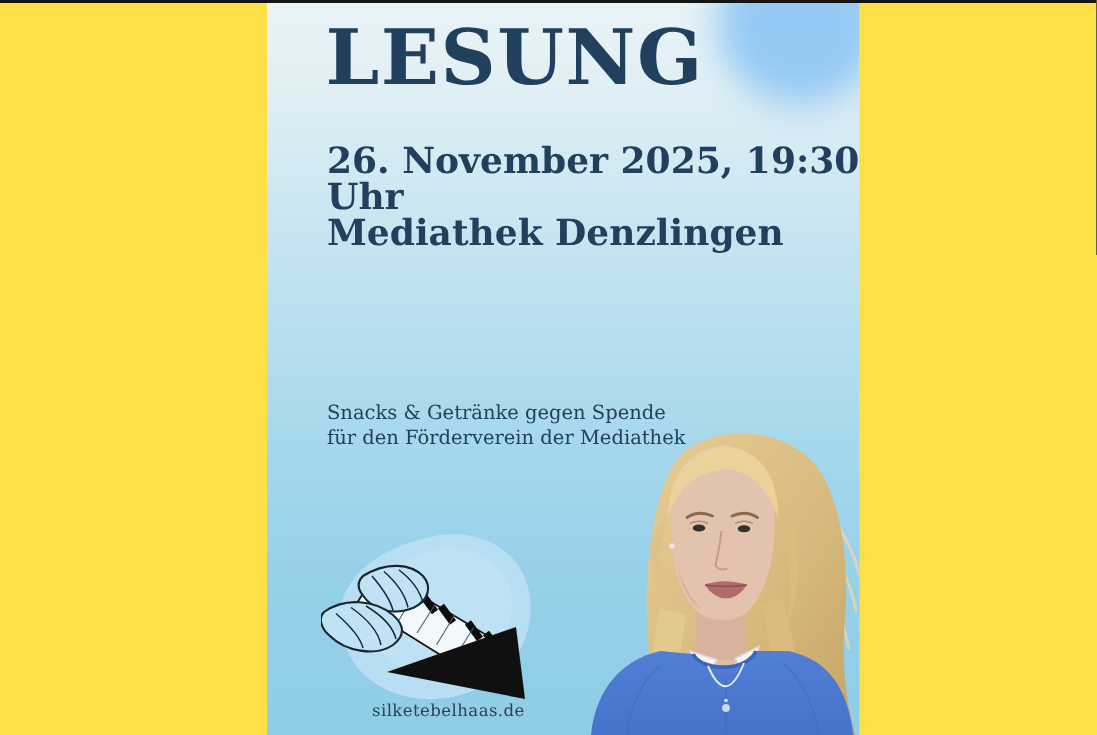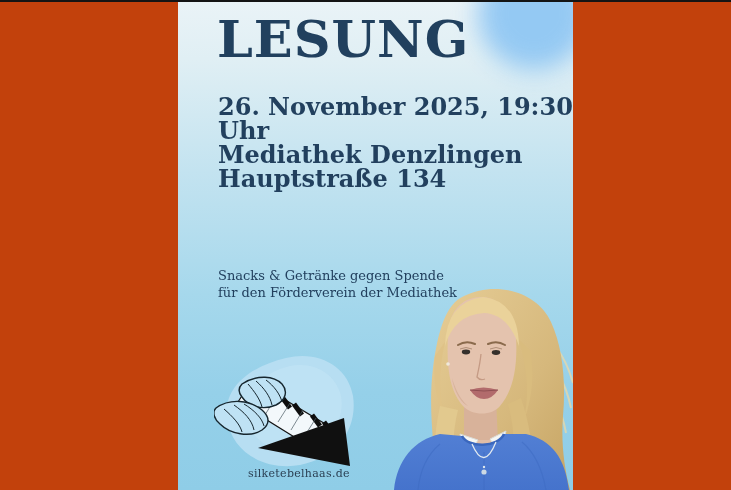--- a/index.html
+++ b/index.html
@@ -1,18 +1,18 @@
 <!DOCTYPE html>
 <html><head>
 <meta charset="utf-8">
 <style>
   html,body{margin:0;padding:0;background:#000;}
   .stage{
     position:relative;width:731px;height:490px;overflow:hidden;
-    background:#c2410c;
+    background:#fde047;
     font-family:"DejaVu Serif","Liberation Serif",serif;
   }
   .top-line{position:absolute;top:0;left:0;width:731px;height:2px;background:#141414;z-index:9;}
   .poster{
     position:absolute;left:178px;top:0;width:395px;height:490px;overflow:hidden;
     background:linear-gradient(180deg,#eaf3f7 0%,#e0eff4 12%,#c3e3f0 35%,#a6d8ec 60%,#95d0e9 80%,#8fcde7 100%);
   }
   .glow-circle{
     position:absolute;left:300px;top:-42px;width:112px;height:112px;border-radius:50%;
     background:#8cc5f3;filter:blur(12px);opacity:.9;
@@ -45,21 +45,20 @@
 
   <div class="poster">
 
     <div class="glow-circle"></div>
 
     <h1 class="title">LESUNG</h1>
 
     <div class="block block-event">
       <p>26. November 2025, 19:30 Uhr</p>
       <p>Mediathek Denzlingen</p>
-      <p>Hauptstraße 134</p>
     </div>
 
 
     <div class="block block-note">
       <p>Snacks &amp; Getränke gegen Spende</p>
       <p>für den Förderverein der Mediathek</p>
     </div>
 
     <svg class="piano" width="150" height="122" viewBox="0 0 150 122">
       <path d="M72,8 C104,0 134,16 139,46 C144,80 122,108 86,115 C52,121 17,103 13,68 C9,36 38,16 72,8 Z" fill="#b7def2"></path>

